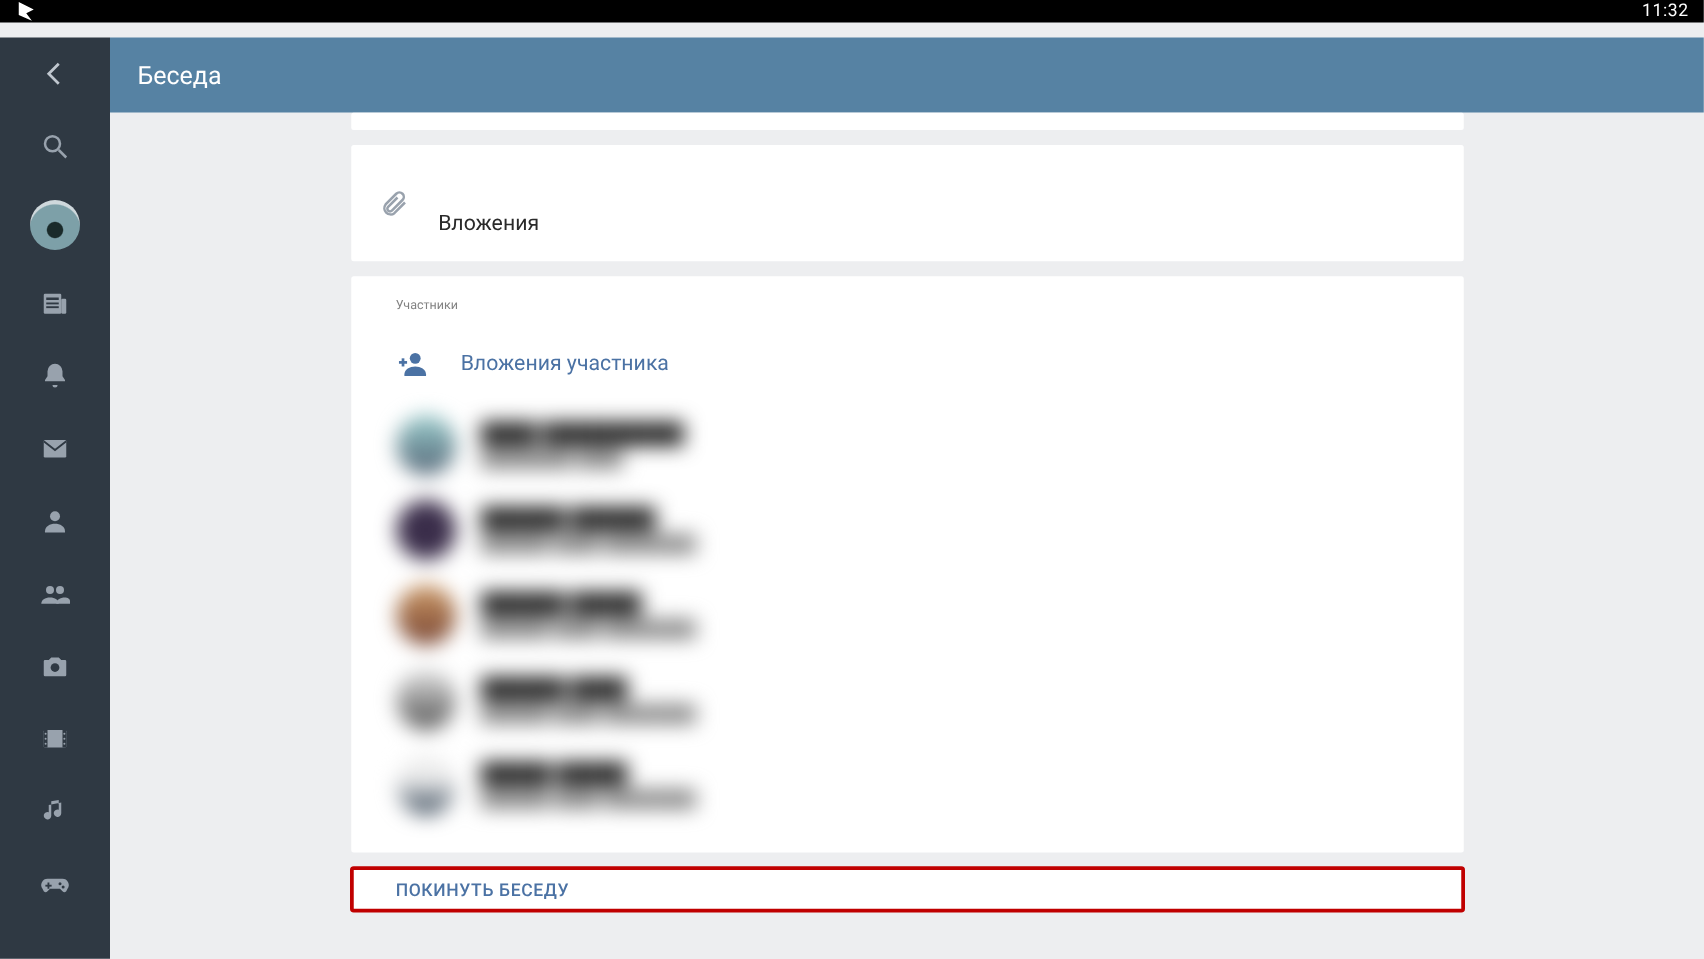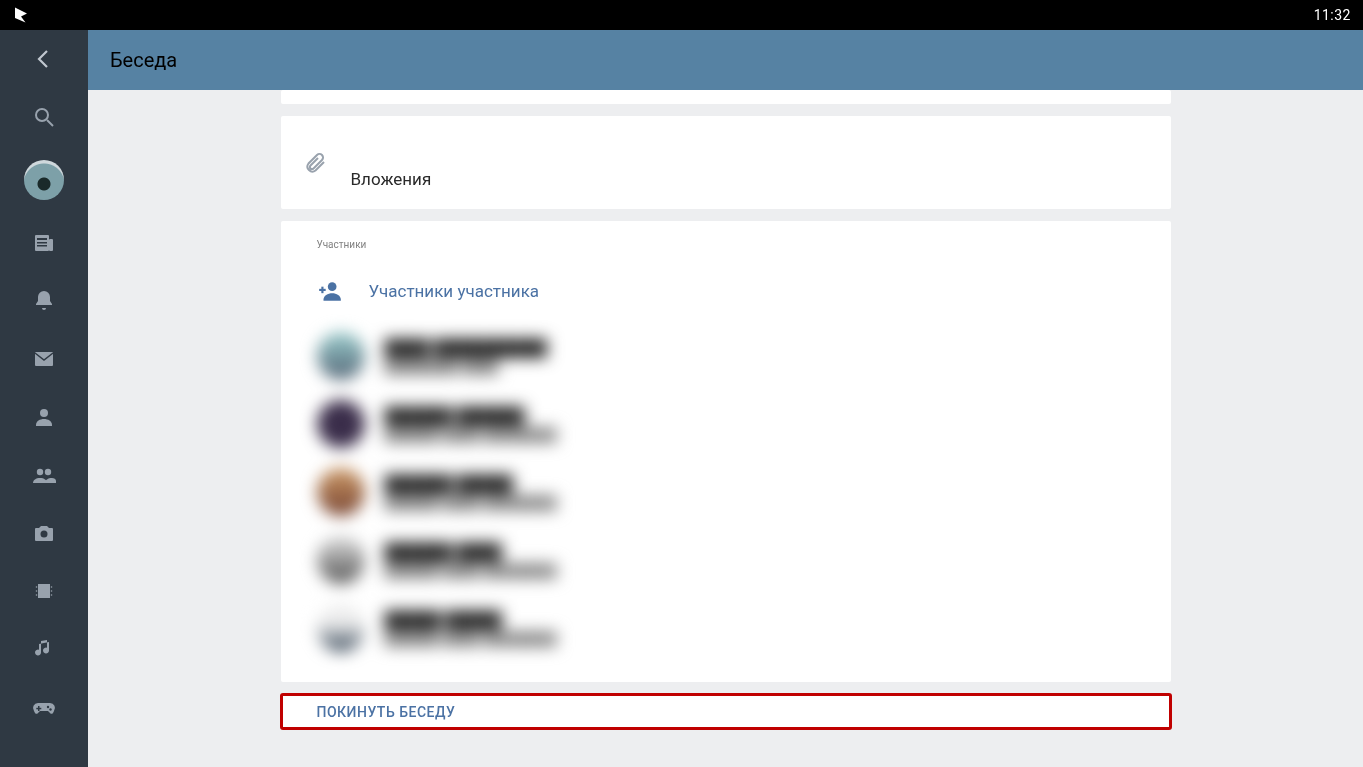--- a/index.html
+++ b/index.html
@@ -1,26 +1,26 @@
 <!DOCTYPE html>
 <html><head>
 <meta charset="utf-8">
 <style>
   * { box-sizing: border-box; margin: 0; padding: 0; }
   html, body { width: 1363px; height: 767px; font-family: -apple-system, Roboto, "Helvetica Neue", Arial, sans-serif; overflow: hidden; background: #edeef0; }
-  .statusbar { position: absolute; top: 0; left: 0; right: 0; height: 30px; background: #000; color: #fff; display: flex; align-items: center; justify-content: space-between; padding: 0 12px; font-size: 14px; }
+  .statusbar { position: absolute; top: 0; left: 0; right: 0; height: 18px; background: #000; color: #fff; display: flex; align-items: center; justify-content: space-between; padding: 0 12px; font-size: 14px; }
   .statusbar .logo { width: 18px; height: 18px; }
   .statusbar .time { font-weight: 400; letter-spacing: 0.5px; }
   .app { position: absolute; top: 30px; left: 0; right: 0; bottom: 0; display: flex; }
   .sidebar { width: 88px; background: #2f3943; display: flex; flex-direction: column; align-items: center; padding-top: 14px; gap: 28px; }
   .sidebar .nav-btn { width: 48px; height: 30px; display: flex; align-items: center; justify-content: center; color: #98a2ad; cursor: pointer; }
   .sidebar .avatar { width: 40px; height: 40px; border-radius: 50%; background: radial-gradient(circle at 50% 60%, #1a2a2a 0 6px, #7da0a8 7px 20px, #cfd8dc 21px); cursor: pointer; }
   .sidebar svg { width: 24px; height: 24px; }
   .main { flex: 1; display: flex; flex-direction: column; background: #edeef0; }
-  .header { height: 60px; background: #5682a3; color: #000000; display: flex; align-items: center; padding: 0 22px; font-size: 20px; }
+  .header { height: 60px; background: #5682a3; color: #ffffff; display: flex; align-items: center; padding: 0 22px; font-size: 20px; }
   .content { flex: 1; overflow-y: auto; padding: 0 0 20px 0; }
   .card { background: #fff; margin: 0 auto 12px auto; width: 890px; border-radius: 2px; }
   .card.topstub { height: 14px; margin-top: 0; }
   .row-att { display: flex; align-items: center; padding: 20px 22px; gap: 24px; cursor: pointer; }
   .row-att .ic { width: 24px; height: 24px; color: #99a2ad; }
   .row-att .label { font-size: 17px; color: #2a2a2a; margin-top: 33px; }
   .participants { padding: 18px 22px 10px 22px; }
   .participants .sec-title { font-size: 10px; color: #828282; margin-bottom: 20px; padding-left: 14px; }
   .addrow { display: flex; align-items: center; gap: 26px; padding: 8px 14px 18px 14px; cursor: pointer; color: #4b72a4; }
   .addrow svg { width: 26px; height: 26px; fill: #4b72a4; }
@@ -151,21 +151,21 @@
 
       <div class="card participants">
         <div class="sec-title">Участники</div>
         <div class="addrow">
           <svg viewBox="0 0 24 24">
               <circle cx="14" cy="8" r="4"></circle>
               <path d="M6 20c0-4 4-6 8-6s8 2 8 6v1H6z"></path>
               <rect x="2" y="10" width="6" height="2"></rect>
               <rect x="4" y="8" width="2" height="6"></rect>
             </svg>
-          <span class="t">Участники участника</span>
+          <span class="t">Вложения участника</span>
         </div>
         <div class="plist">
           <div class="prow">
               <div class="pava" style="background:linear-gradient(#9cc,#567)"></div>
               <div class="ptxt">
                 <div class="n">████ ██████████</div>
                 <div class="s">████████ ████</div>
               </div>
             </div>
           <div class="prow">

